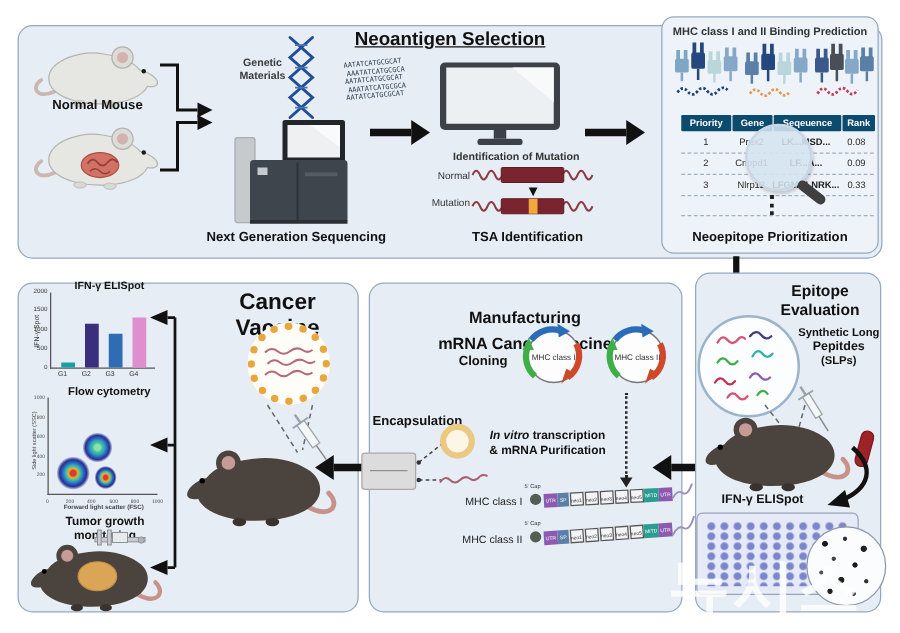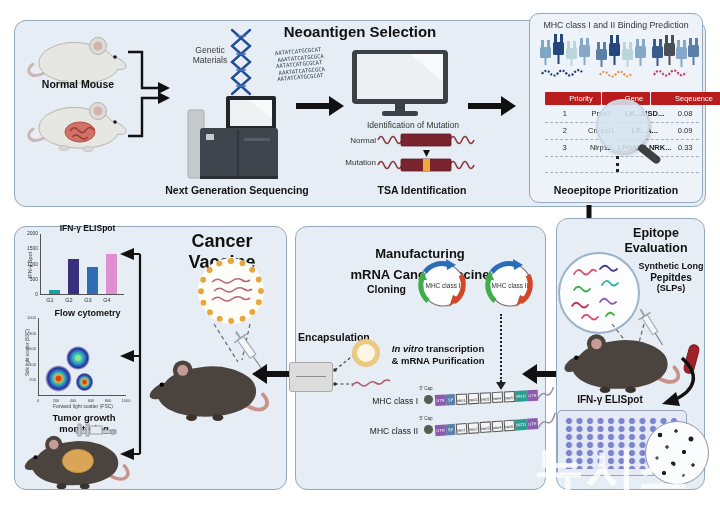--- a/index.html
+++ b/index.html
@@ -1,27 +1,27 @@
 <!DOCTYPE html>
 <html><head>
 <meta charset="utf-8">
 <style>
   html,body{margin:0;padding:0;background:#fff;}
   #canvas{position:relative;width:720px;height:506px;background:#ffffff;overflow:hidden;
           font-family:"Liberation Sans",sans-serif;color:#111;}
   .abs{position:absolute;}
   .panel{position:absolute;background:#e7edf4;border:1.5px solid #94a9be;border-radius:12px;box-sizing:border-box;}
   .subpanel{position:absolute;background:#eef3f9;border:1.5px solid #94a9be;border-radius:10px;box-sizing:border-box;}
-  .t{position:absolute;text-align:center;}
+  .t{position:absolute;text-align:center;font-weight:bold;}
   .b{font-weight:bold;}
   svg{position:absolute;overflow:visible;}
   
   .tblrow{position:absolute;display:flex;font-size:7.5px;color:#2a2a2a;}
   .tblrow .c{text-align:center;margin-right:1px;}
-  .hdr .c{background:#b91c1c;color:#fff;font-weight:normal;line-height:13px;height:13px;border-radius:1px;padding-left:16px;}
+  .hdr .c{background:#0c4a6e;color:#fff;font-weight:bold;line-height:13px;height:13px;border-radius:1px;}
   .body-row{border-bottom:1px dashed #9fb0c0;}
   .c0{width:40px;} .c1{width:32px;} .c2{width:54px;} .c3{width:26px;}
   .seqcell{font-weight:bold;color:#222;}
   
   .plot{position:absolute;border-left:1px solid #555;border-bottom:1px solid #555;box-sizing:border-box;}
   .bar{position:absolute;bottom:0;width:11px;}
   .ytick{position:absolute;width:26px;text-align:right;font-size:5px;color:#333;}
   .xtick{position:absolute;width:16px;text-align:center;font-size:5.5px;color:#333;}
   .ftick{position:absolute;font-size:4px;color:#444;}
   .blob{position:absolute;border-radius:50%;}
@@ -68,21 +68,21 @@
   .spleen{position:absolute;width:11px;height:30px;background:#9e2328;border-radius:6px;transform:rotate(15deg);border:1px solid #7c181d;box-sizing:border-box;}
   .device{position:absolute;background:#dcdcdc;border:1px solid #a8a8a8;border-radius:3px;box-sizing:border-box;}
 </style>
 </head>
 <body>
 
 <div id="canvas">
 
   <div class="panel" style="left:14px;top:20px;width:692px;height:187px;"></div>
   <div class="subpanel" style="left:529px;top:13px;width:174px;height:190px;"></div>
-  <div class="t b" style="left:0;top:23px;width:720px;font-size:15px;">Neoantigen Selection</div>
+  <div class="t b" style="left:0;top:23px;width:720px;font-size:15px;text-decoration:underline;">Neoantigen Selection</div>
 
   <svg style="left:28px;top:34px;" width="100" height="54" viewBox="0 0 100 54">
     <path d="M16,39 C2,46 -4,36 5,30" stroke="#cbb7b2" stroke-width="3" fill="none" stroke-linecap="round"></path>
     <path d="M84,22 C92,24 98,29 98,32 C98,35 94,36 90,35 C86,43 74,48 58,49 C40,50 24,46 16,39 C8,32 10,22 19,16 C28,10 42,7 54,9 C67,11 78,15 84,22 Z" fill="#e6e6e3" stroke="#b5b5af" stroke-width="1"></path>
     <circle cx="70" cy="12" r="8.5" fill="#dcdcd8" stroke="#b5b5af"></circle>
       <circle cx="70" cy="12" r="4.5" fill="#d4b3ae"></circle>
     <circle cx="87" cy="23" r="1.8" fill="#1a1a1a"></circle>
     <ellipse cx="36" cy="49" rx="5" ry="2.5" fill="#d8d8d4" stroke="#b5b5af" stroke-width="0.6"></ellipse>
     <ellipse cx="60" cy="50" rx="5" ry="2.5" fill="#d8d8d4" stroke="#b5b5af" stroke-width="0.6"></ellipse>
   </svg>

